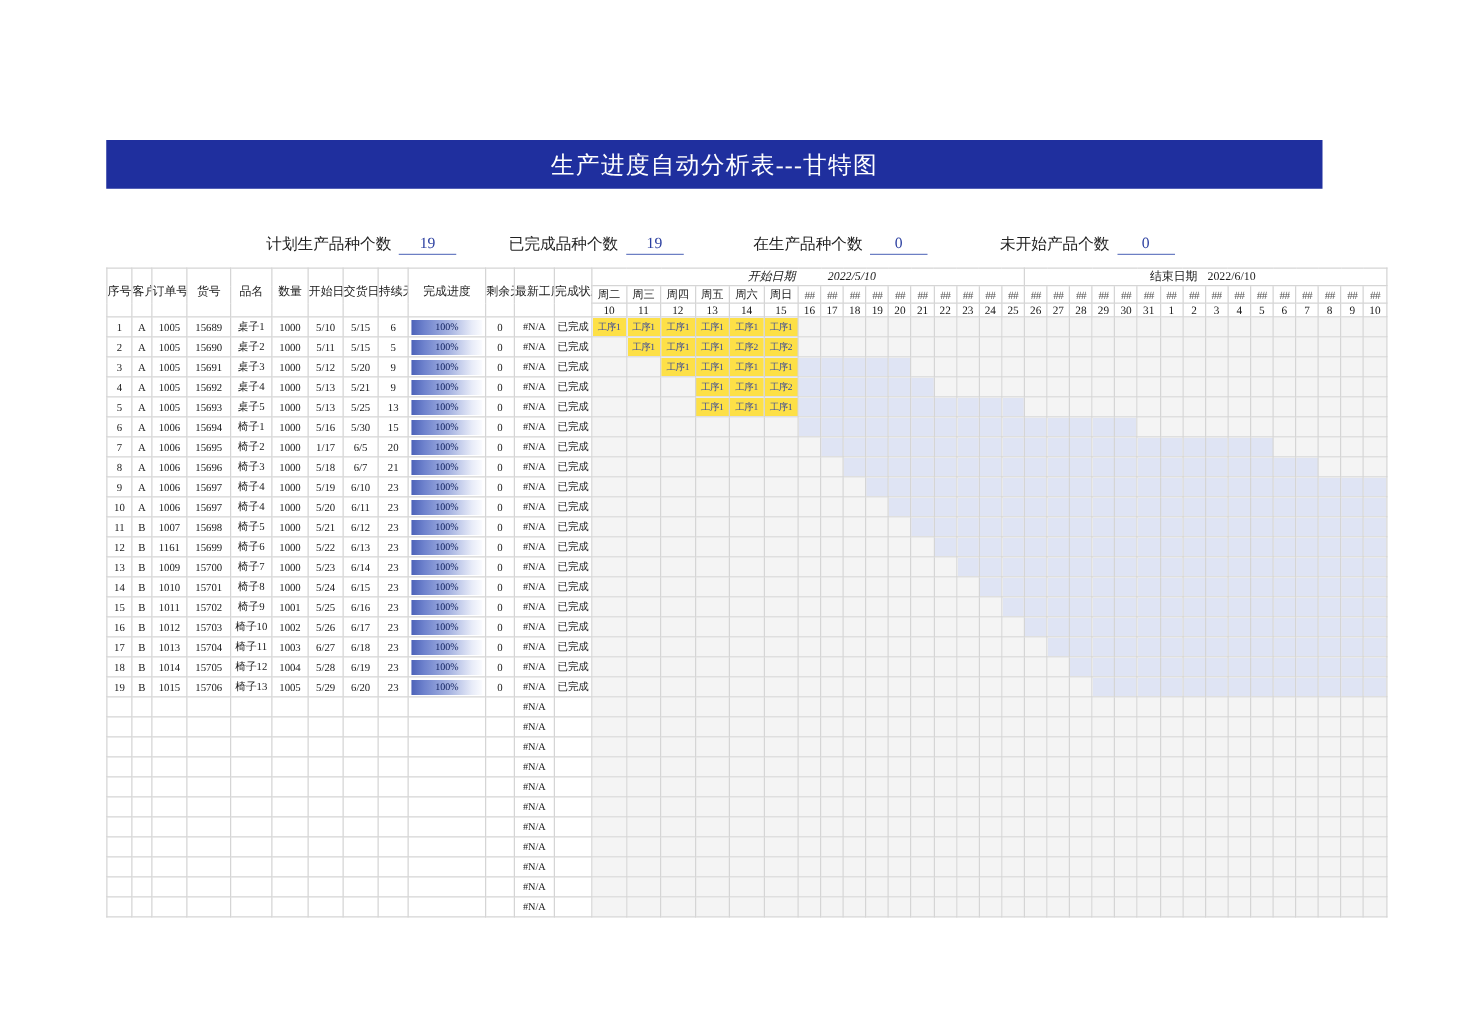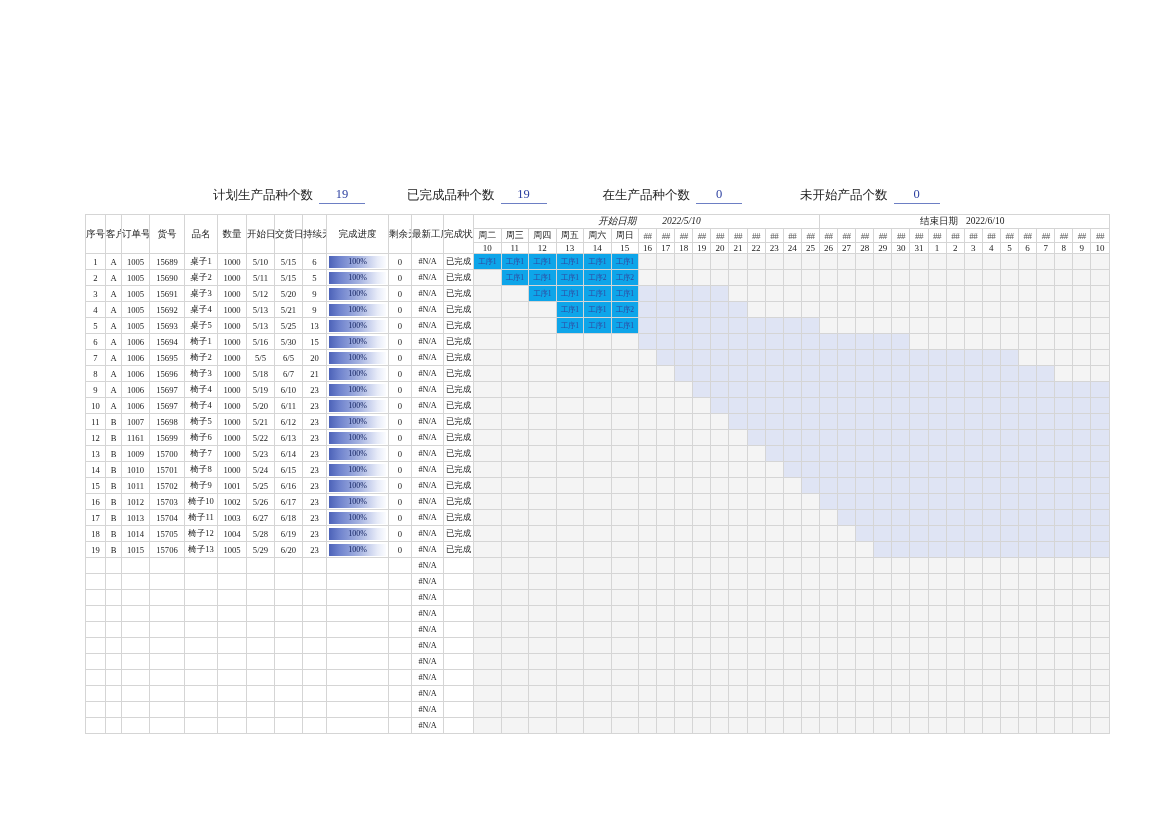--- a/index.html
+++ b/index.html
@@ -149,33 +149,34 @@
     height: 16px;
     border-left: 1px solid #ededed;
     border-right: 1px solid #ededed;
     border-top: 1px solid #ffffff;
     border-bottom: 1px solid #ffffff;
     background: #f4f4f4;
     padding: 0;
   }
   .g.on   { background: #dfe4f4; }
   .g.lbl  {
-    background: #0ea5e9;
+    background: #fde047;
     color: #33459c;
     font-size: 7.6px;
     letter-spacing: -0.3px;
   }
   .g.blank { background: #f4f4f4; }
   .empty-row .g { background: #f4f4f4; }
 </style>
 </head>
 <body>
 
 <div id="sheet">
 
+  <div class="title-bar">生产进度自动分析表---甘特图</div>
 
 
   <div class="summary-row">
     <span class="sp-1"></span>
     <span class="stat">
       <span class="s-label">计划生产品种个数</span>
       <span class="s-value">19</span>
     </span>
     <span class="sp-2"></span>
     <span class="stat">
@@ -642,21 +643,21 @@
           <td class="g blank"></td>
           <td class="g blank"></td>
         </tr>
         <tr>
           <td class="r-num">7</td>
           <td class="r-cust">A</td>
           <td class="r-order">1006</td>
           <td class="r-sku">15695</td>
           <td class="r-name">椅子2</td>
           <td class="r-qty">1000</td>
-          <td class="r-start">5/5</td>
+          <td class="r-start">1/17</td>
           <td class="r-due">6/5</td>
           <td class="r-dur">20</td>
           <td class="r-prog">
             <div class="bar-wrap">
               <div class="bar-fill" style="width: 100%;"></div>
               <div class="bar-text">100%</div>
             </div>
           </td>
           <td class="r-rem">0</td>
           <td class="r-op">#N/A</td>

